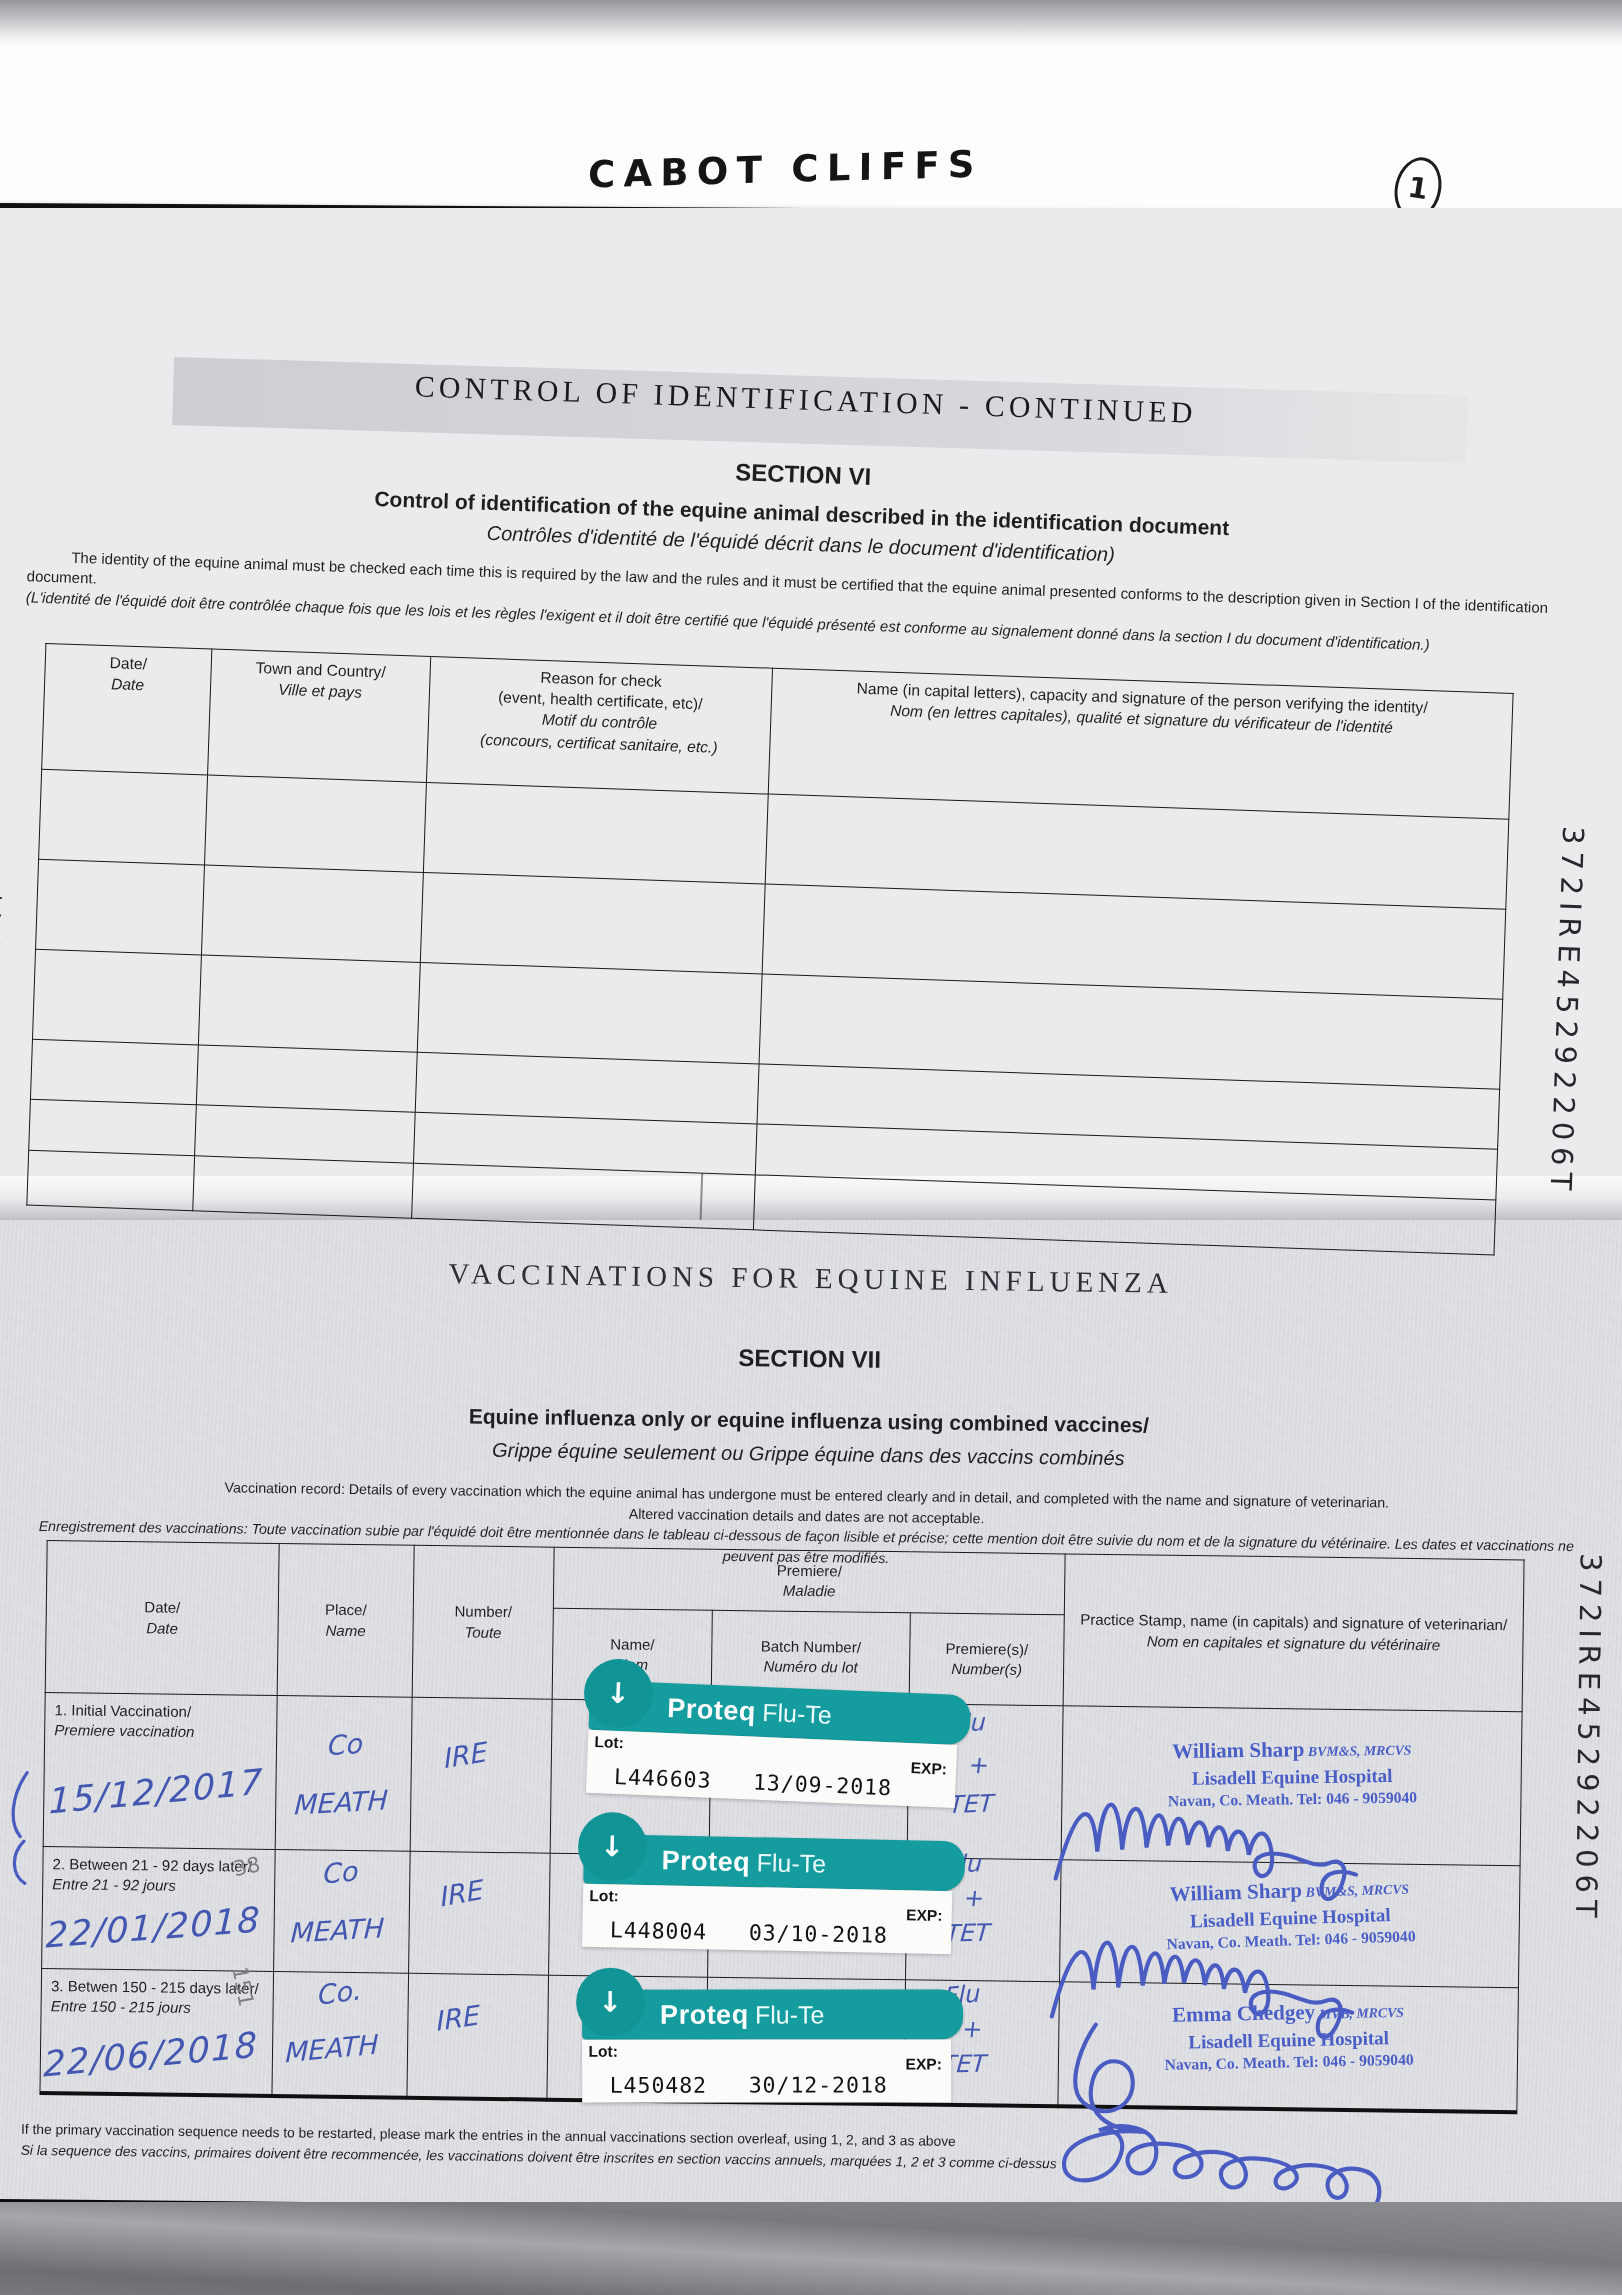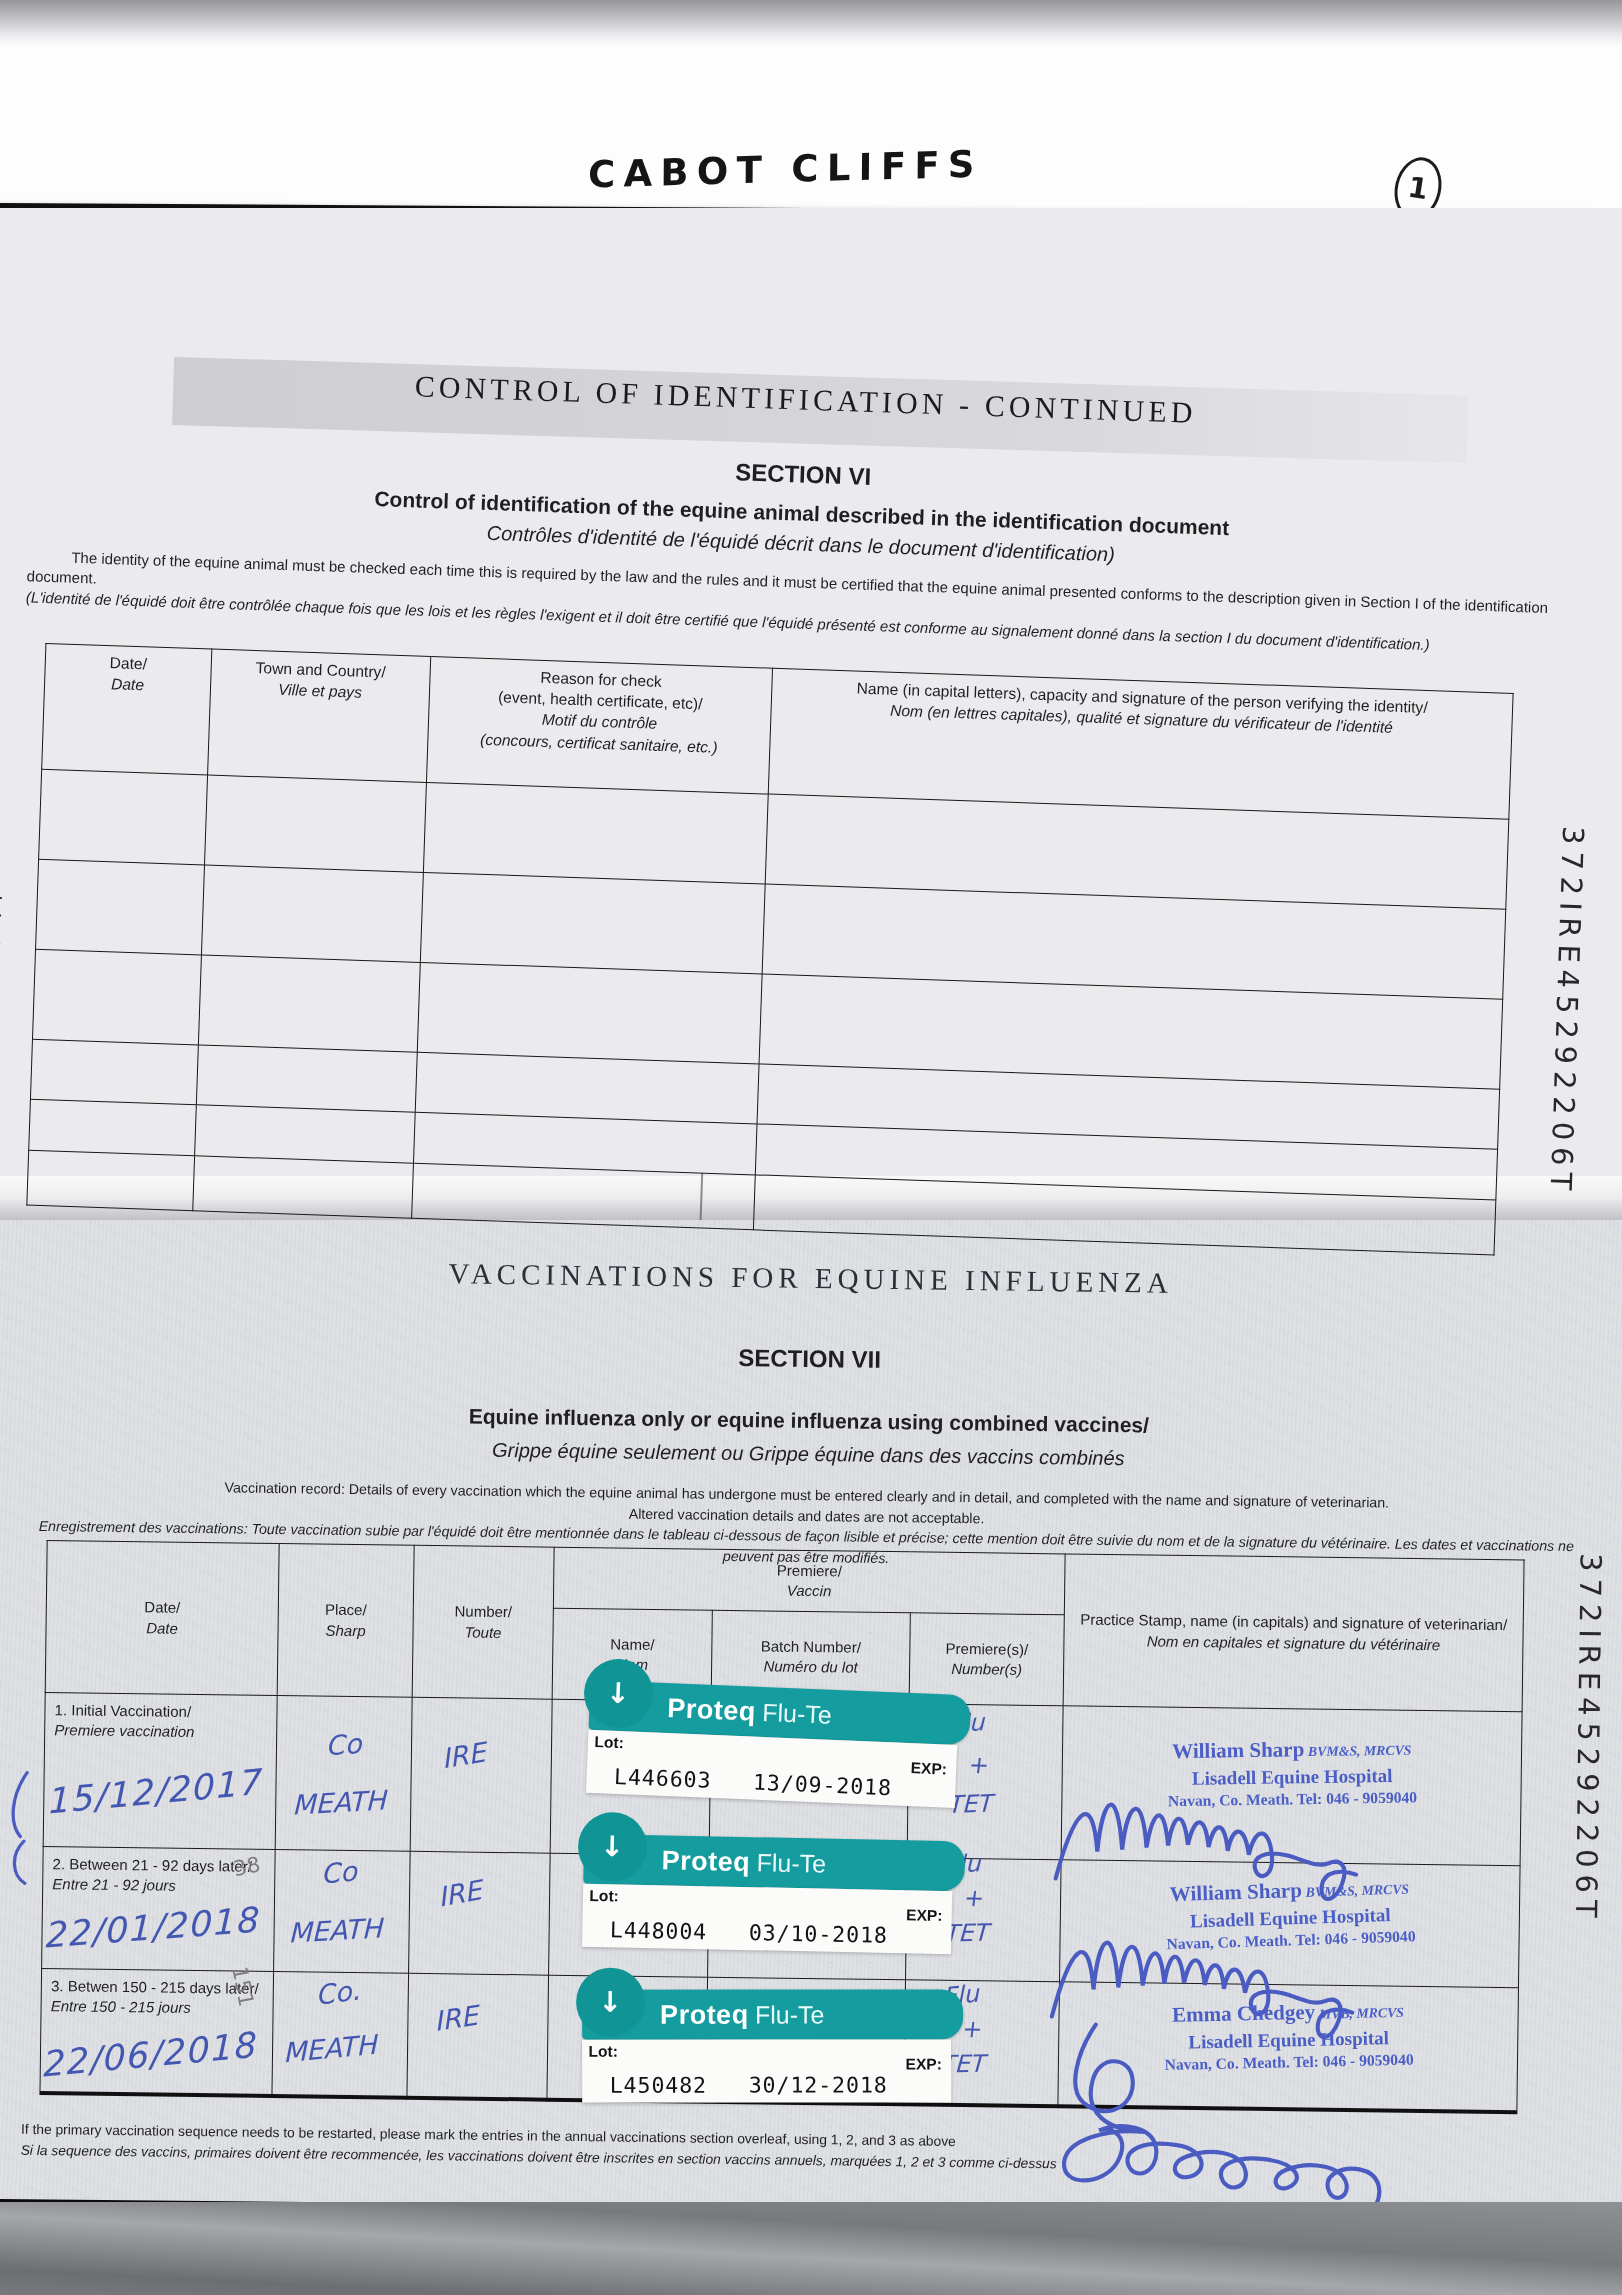--- a/index.html
+++ b/index.html
@@ -259,29 +259,29 @@
           <col style="width:459px">
       </colgroup>
       <thead>
         <tr class="hr1">
           <th rowspan="2">
             <span>Date/</span><br>
             <span class="hdr-fr">Date</span>
           </th>
           <th rowspan="2">
             <span>Place/</span><br>
-            <span class="hdr-fr">Sharp</span>
+            <span class="hdr-fr">Name</span>
           </th>
           <th rowspan="2">
             <span>Number/</span><br>
             <span class="hdr-fr">Toute</span>
           </th>
           <th colspan="3">
             <span>Premiere/</span><br>
-            <span class="hdr-fr">Vaccin</span>
+            <span class="hdr-fr">Maladie</span>
           </th>
           <th rowspan="2">
             <span>Practice Stamp, name (in capitals) and signature of veterinarian/</span><br>
             <span class="hdr-fr">Nom en capitales et signature du vétérinaire</span>
           </th>
         </tr>
         <tr class="hr2">
           <th>
             <span>Name/</span><br>
             <span class="hdr-fr">Nom</span>

